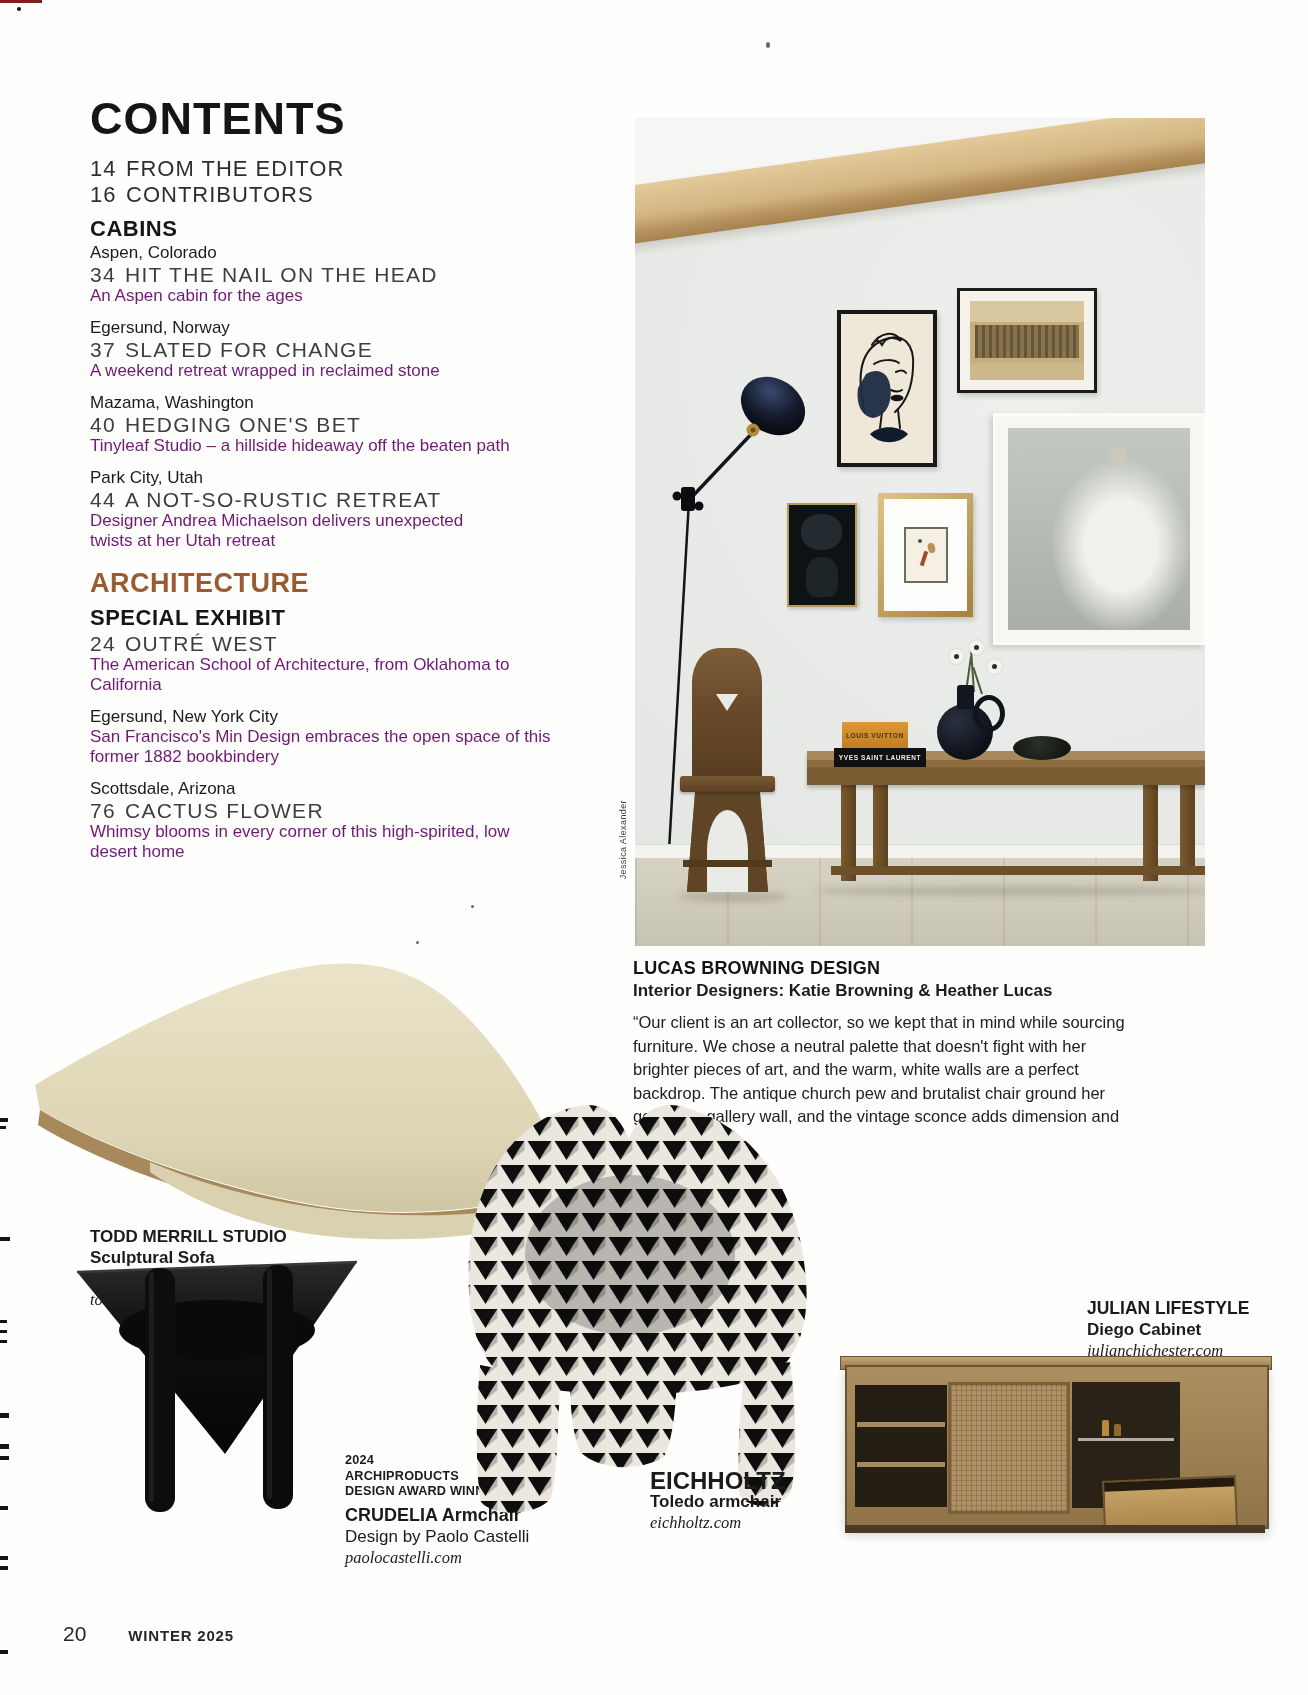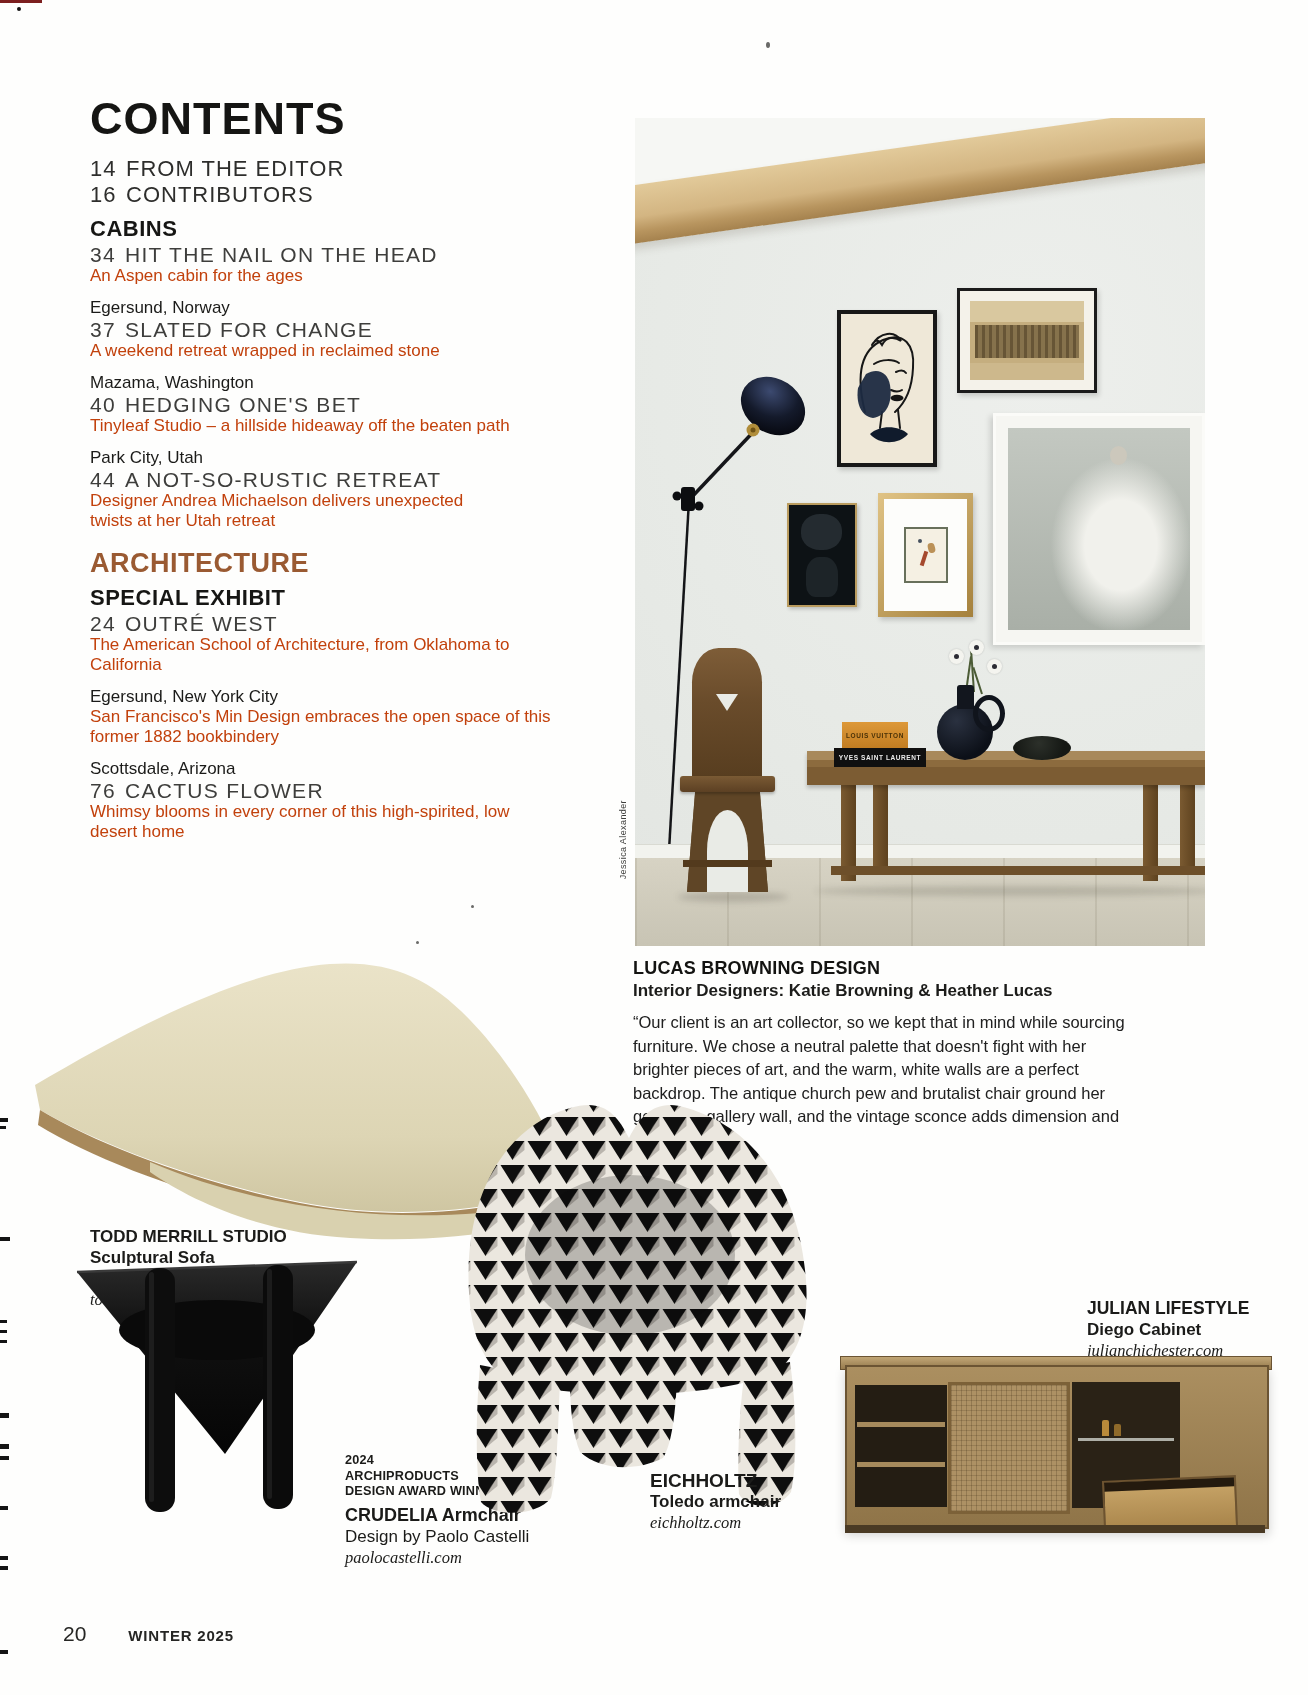--- a/index.html
+++ b/index.html
@@ -13,21 +13,21 @@
   .fm{margin-top:16px;}
   .fm-line{font-size:22px;line-height:26px;letter-spacing:1px;color:#2e2e2c;}
   .fm-pg{display:inline-block;width:36px;}
   .sec-head{font-size:27px;line-height:28px;font-weight:900;letter-spacing:.5px;color:#9a5a32;margin-top:14px;}
   .group-head{font-size:22px;line-height:24px;font-weight:900;letter-spacing:.5px;color:#161614;margin-top:9px;}
   .entry{margin-top:12px;}
   .entry.first{margin-top:2px;}
   .toc-loc{font-size:17px;line-height:20px;color:#1b1b19;}
   .toc-entry-title{font-size:21px;line-height:23px;letter-spacing:1.3px;color:#3e3e3c;}
   .toc-entry-title .pg{margin-right:9px;}
-  .toc-desc{font-size:17px;line-height:20px;color:#c2410c;max-width:440px;}
+  .toc-desc{font-size:17px;line-height:20px;color:#701a75;max-width:440px;}
 
   
   .photo{position:absolute;left:635px;top:118px;width:570px;height:828px;overflow:hidden;
          background:radial-gradient(120% 90% at 70% 30%, #edefec 0%, #e7eae6 55%, #e2e5e1 100%);}
   .ceiling{position:absolute;left:0;top:0;width:100%;height:80px;background:#f6f7f4;
            clip-path:polygon(0 0,100% 0,100% 2%,0 85%);}
   .beam{position:absolute;left:-20px;top:70px;width:640px;height:58px;transform:rotate(-8deg);transform-origin:0 50%;
         background:linear-gradient(180deg,#e2ca9a 0%,#d3b582 55%,#b8955f 80%,#a5824e 100%);
         box-shadow:0 6px 8px rgba(90,80,60,.18);}
   .baseboard{position:absolute;left:0;top:726px;width:100%;height:14px;background:#f2f3ee;border-top:1px solid #d9dad2;}
@@ -178,20 +178,21 @@
         <span class="fm-pg">14</span><span>FROM THE EDITOR</span>
       </div>
       <div class="fm-line">
         <span class="fm-pg">16</span><span>CONTRIBUTORS</span>
       </div>
     </div>
 
     <div class="group-head">CABINS</div>
 
     <div class="entry first">
+      <div class="toc-loc">Aspen, Colorado</div>
       <div class="toc-entry-title"><span class="pg">34</span><span>HIT THE NAIL ON THE HEAD</span></div>
       <div class="toc-desc">An Aspen cabin for the ages</div>
     </div>
     <div class="entry">
       <div class="toc-loc">Egersund, Norway</div>
       <div class="toc-entry-title"><span class="pg">37</span><span>SLATED FOR CHANGE</span></div>
       <div class="toc-desc">A weekend retreat wrapped in reclaimed stone</div>
     </div>
     <div class="entry">
       <div class="toc-loc">Mazama, Washington</div>
@@ -394,21 +395,21 @@
       </pattern>
     </defs>
     <path d="M25,215 C15,115 55,38 125,18 C158,8 172,24 184,48 C196,24 212,8 242,18 C310,38 352,100 360,180 C366,230 354,262 334,280 C280,310 120,312 60,288 C38,272 28,245 25,215 Z" fill="url(#tri)"></path>
     <path d="M35,275 L115,290 C113,340 112,385 106,408 C92,426 50,428 36,412 C30,380 31,320 35,275 Z" fill="url(#tri)"></path>
     <path d="M125,292 C165,305 200,303 232,290 C230,330 226,355 218,368 C190,382 155,380 135,362 C128,345 125,318 125,292 Z" fill="url(#tri)"></path>
     <path d="M300,280 L345,272 C352,320 352,375 346,402 C334,420 302,420 294,404 C292,370 294,320 300,280 Z" fill="url(#tri)"></path>
     <ellipse cx="185" cy="165" rx="105" ry="80" fill="rgba(10,10,10,0.22)"></ellipse>
   </svg>
 
   <div class="prod-cap" style="left:650px;top:1470px;">
-    <div class="pc-brand" style="font-size:19px;">EICHHOLTZ</div>
+    <div class="pc-brand" style="font-size:24px;">EICHHOLTZ</div>
     <div class="pc-prod">Toledo armchair</div>
     <div class="pc-url">eichholtz.com</div>
   </div>
 
   <div class="prod-cap" style="left:1087px;top:1298px;">
     <div class="pc-brand" style="font-size:17.5px;">JULIAN LIFESTYLE</div>
     <div class="pc-prod">Diego Cabinet</div>
     <div class="pc-url">julianchichester.com</div>
   </div>
 

